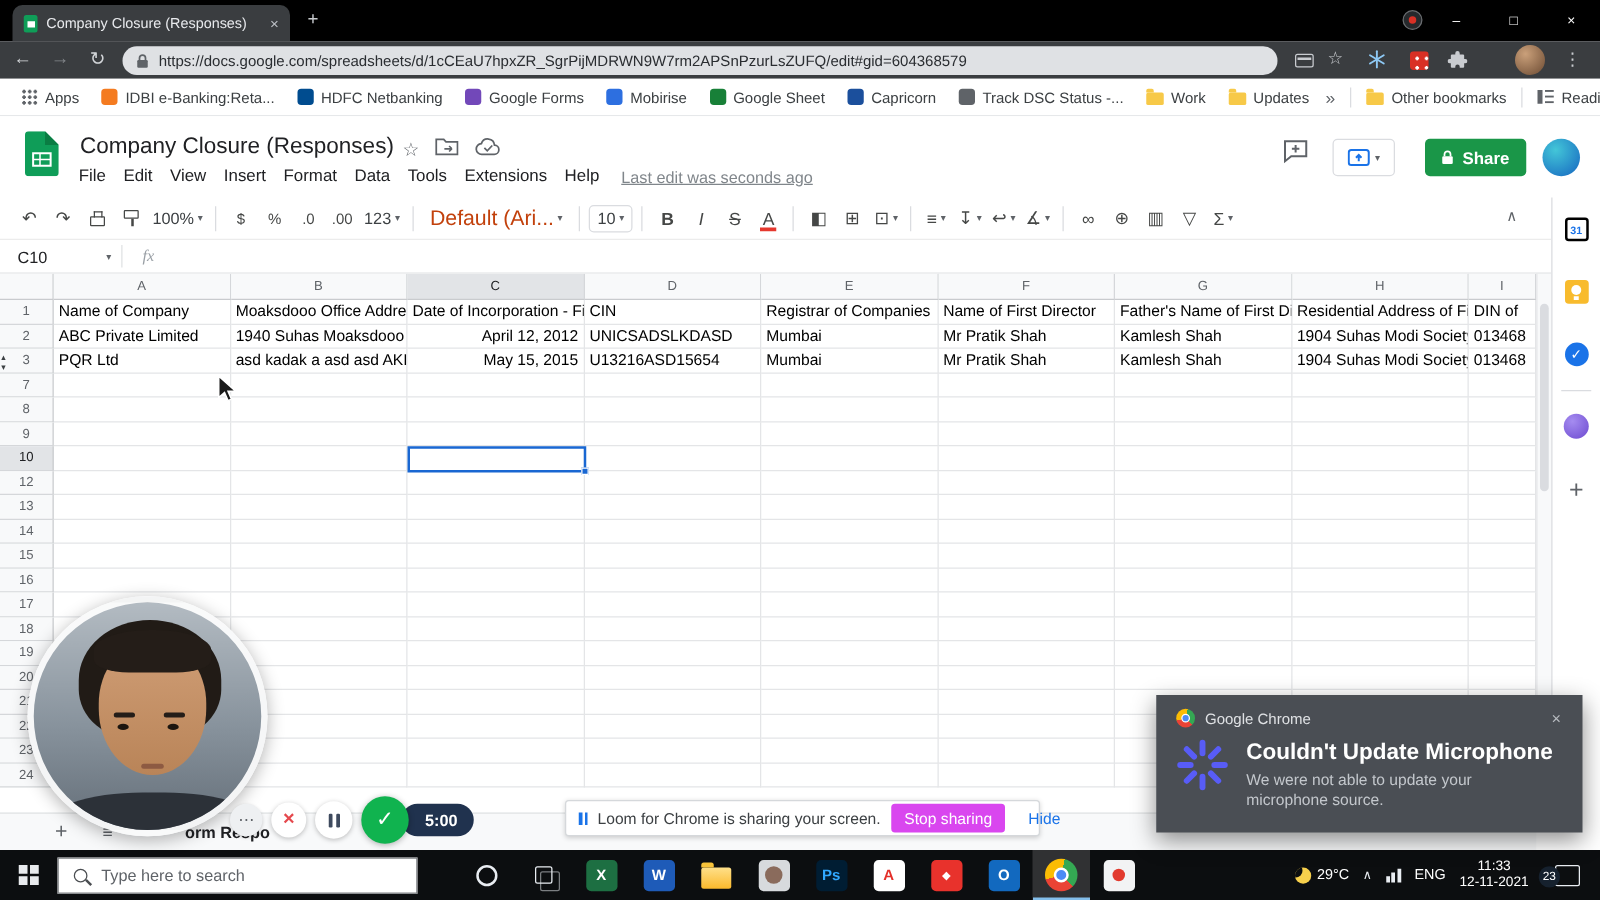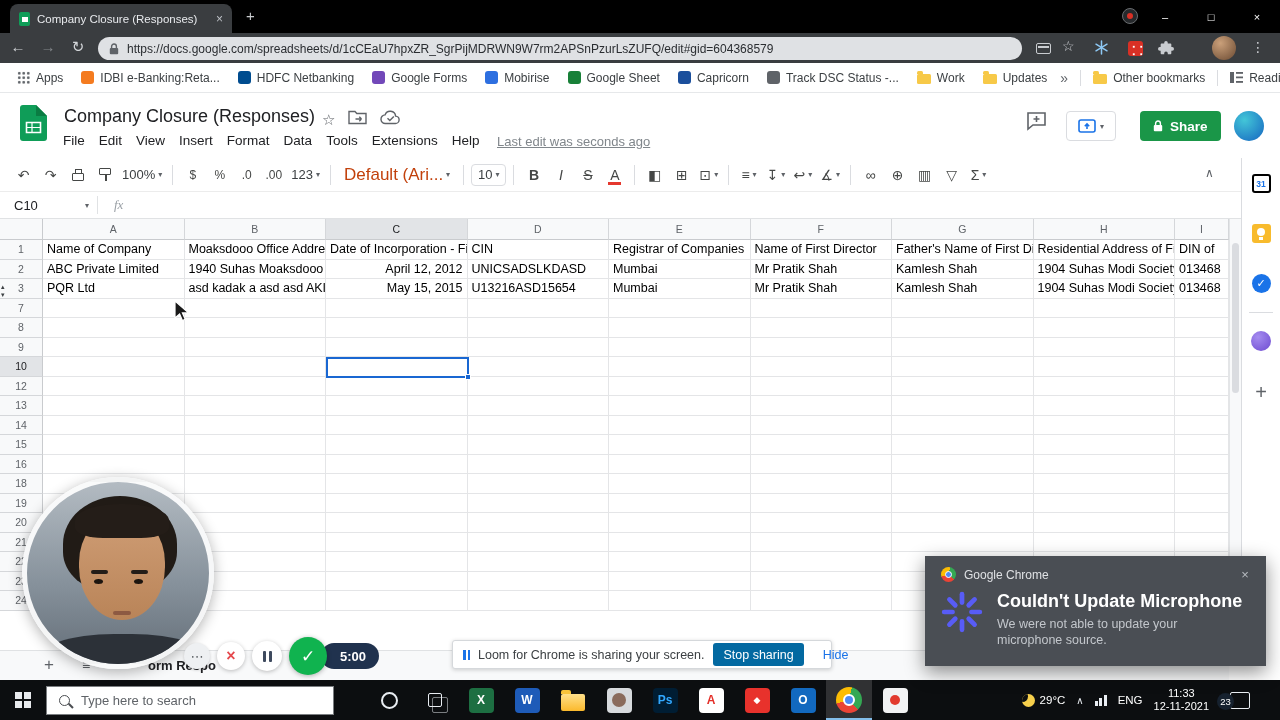--- a/index.html
+++ b/index.html
@@ -150,21 +150,21 @@
   .lc-pause{width:30px;height:30px;border-radius:50%;background:#fff;display:flex;align-items:center;justify-content:center;gap:3px;box-shadow:0 1px 4px rgba(0,0,0,.25)}
   .lc-pause i{display:block;width:3px;height:11px;background:#3e4a5e;border-radius:1px}
   .lc-done{width:38px;height:38px;border-radius:50%;background:#10b34f;color:#fff;font-size:17px;display:flex;align-items:center;justify-content:center;box-shadow:0 1px 5px rgba(0,0,0,.3);z-index:1}
   .lc-timer{height:26px;background:#20324e;border-radius:13px;color:#fff;font-size:13px;font-weight:bold;display:flex;align-items:center;padding:0 13px 0 19px;margin-left:-13px}
 
   
   #share-bar{position:absolute;left:452px;top:640px;width:380px;height:29px;background:#fff;border:1px solid #d5d8db;border-radius:3px;display:flex;align-items:center;z-index:22;box-shadow:0 1px 4px rgba(0,0,0,.18)}
   .sb-pause{display:flex;gap:2px;margin:0 8px 0 10px}
   .sb-pause i{display:block;width:2.5px;height:10px;background:#1a73e8}
   .sb-text{font-size:12.5px;color:#3c4043;white-space:nowrap}
-  .sb-stop{margin-left:9px;height:23px;padding:0 10px;background:#0369a1;color:#fff;font-size:12.5px;border-radius:3px;display:flex;align-items:center;white-space:nowrap}
+  .sb-stop{margin-left:9px;height:23px;padding:0 10px;background:#d946ef;color:#fff;font-size:12.5px;border-radius:3px;display:flex;align-items:center;white-space:nowrap}
   .sb-sep{width:1px;align-self:stretch;background:#e0e2e4;margin-left:9px}
   .sb-hide{padding:0 10px;font-size:12.5px;color:#1a73e8}
 
   
   #notif{position:absolute;left:925px;top:556px;width:341px;height:110px;background:#4a4e54;z-index:23;box-shadow:0 6px 18px rgba(0,0,0,.45)}
   .nt-head{display:flex;align-items:center;gap:8px;padding:11px 10px 0 16px}
   .nt-app{font-size:12px;color:#dfe1e4;flex:1}
   .nt-close{color:#b7bbc0;font-size:13px;width:22px;text-align:center}
   .nt-body{display:flex;padding:9px 14px 0 16px;gap:14px}
   .nt-title{font-size:18px;font-weight:bold;color:#fff;margin-bottom:4px}
@@ -188,21 +188,21 @@
   .slot{width:46px;height:40px;display:flex;align-items:center;justify-content:center}
   .slot.active{background:rgba(255,255,255,.15);box-shadow:inset 0 -2px 0 #83beea}
   .tile{width:25px;height:25px;border-radius:4px;display:flex;align-items:center;justify-content:center;font-size:12px;font-weight:bold;color:#fff}
   .ic-cortana{width:17px;height:17px;border:2px solid #e9edf2;border-radius:50%}
   .ic-tv{width:14px;height:14px;border:1.8px solid #e9edf2;border-radius:2px;position:relative}
   .ic-tv::after{content:"";position:absolute;left:3px;top:3px;width:14px;height:14px;border:1.8px solid rgba(233,237,242,.5);border-radius:2px}
   .ic-folder{width:24px;height:17px;background:linear-gradient(#ffe08a,#fbb92c);border-radius:2px;position:relative;margin-top:4px}
   .ic-folder::before{content:"";position:absolute;top:-4px;left:0;width:10px;height:4px;background:#f8c33a;border-radius:2px 2px 0 0}
   .ic-blob{width:14px;height:14px;border-radius:50%;background:#8a6b5c;display:block}
   .ic-reddot{width:10px;height:10px;border-radius:50%;background:#e23a2e;display:block}
-  #tray{position:absolute;right:0;top:0;height:40px;display:flex;align-items:center;gap:11px;padding-right:24px}
+  #tray{position:absolute;right:0;top:0;height:40px;display:flex;align-items:center;gap:11px;padding-right:10px}
   .ic-moon{width:13px;height:13px;border-radius:50%;background:#f7d04c;position:relative;overflow:hidden}
   .ic-moon::after{content:"";position:absolute;left:-5px;top:-3px;width:11px;height:11px;border-radius:50%;background:#0c0e10}
   .tray-weather{display:flex;align-items:center;gap:5px}
   .tray-text{color:#fff;font-size:11.5px;white-space:nowrap}
   .tray-caret{color:#e9edf2;font-size:10px}
   .net-bars{display:flex;align-items:flex-end;gap:1.5px}
   .net-bars i{display:block;width:3px;background:#e9edf2}
   #clock{color:#fff;font-size:11px;line-height:13.5px;text-align:center}
   #notif-btn{position:relative;width:20px;height:17px;border:1.6px solid #e9edf2;border-radius:2px;margin-left:10px;margin-right:6px}
   .badge{position:absolute;left:-14px;top:0;width:17px;height:17px;border-radius:50%;background:#16212e;color:#fff;font-size:9.5px;display:flex;align-items:center;justify-content:center}
@@ -585,20 +585,32 @@
         <div class="gcell" style="width: 141.5px;"></div>
         <div class="gcell" style="width: 141.5px;"></div>
         <div class="gcell" style="width: 141.5px;"></div>
         <div class="gcell" style="width: 141.5px;"></div>
         <div class="gcell" style="width: 141.5px;"></div>
         <div class="gcell" style="width: 141.5px;"></div>
         <div class="gcell" style="width: 141.5px;"></div>
         <div class="gcell" style="width: 54px;"></div>
       </div>
       <div class="grow">
+        <div class="row-h">17</div>
+        <div class="gcell" style="width: 141.5px;"></div>
+        <div class="gcell" style="width: 141.5px;"></div>
+        <div class="gcell" style="width: 141.5px;"></div>
+        <div class="gcell" style="width: 141.5px;"></div>
+        <div class="gcell" style="width: 141.5px;"></div>
+        <div class="gcell" style="width: 141.5px;"></div>
+        <div class="gcell" style="width: 141.5px;"></div>
+        <div class="gcell" style="width: 141.5px;"></div>
+        <div class="gcell" style="width: 54px;"></div>
+      </div>
+      <div class="grow">
         <div class="row-h">18</div>
         <div class="gcell" style="width: 141.5px;"></div>
         <div class="gcell" style="width: 141.5px;"></div>
         <div class="gcell" style="width: 141.5px;"></div>
         <div class="gcell" style="width: 141.5px;"></div>
         <div class="gcell" style="width: 141.5px;"></div>
         <div class="gcell" style="width: 141.5px;"></div>
         <div class="gcell" style="width: 141.5px;"></div>
         <div class="gcell" style="width: 141.5px;"></div>
         <div class="gcell" style="width: 54px;"></div>

